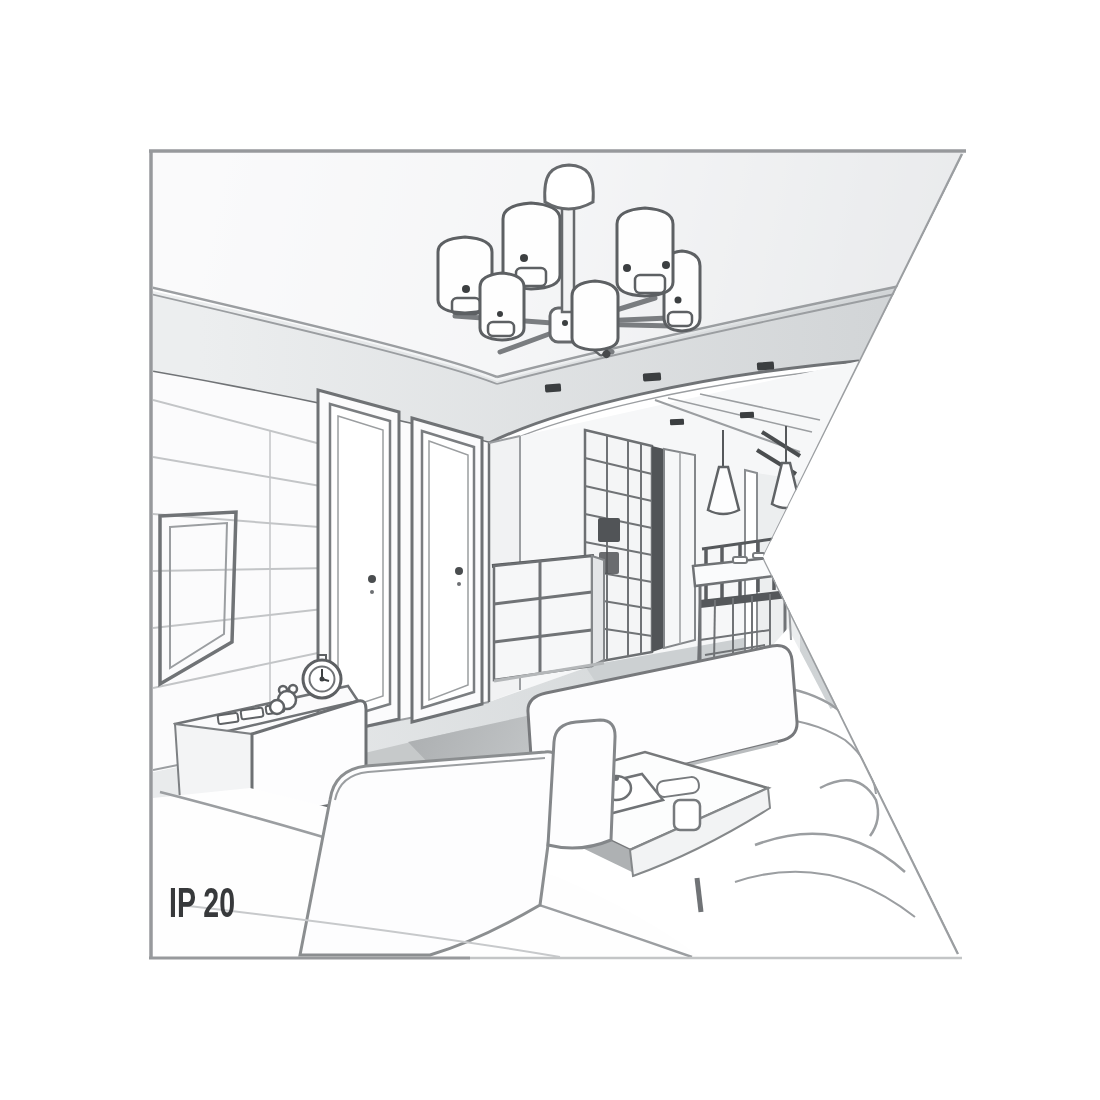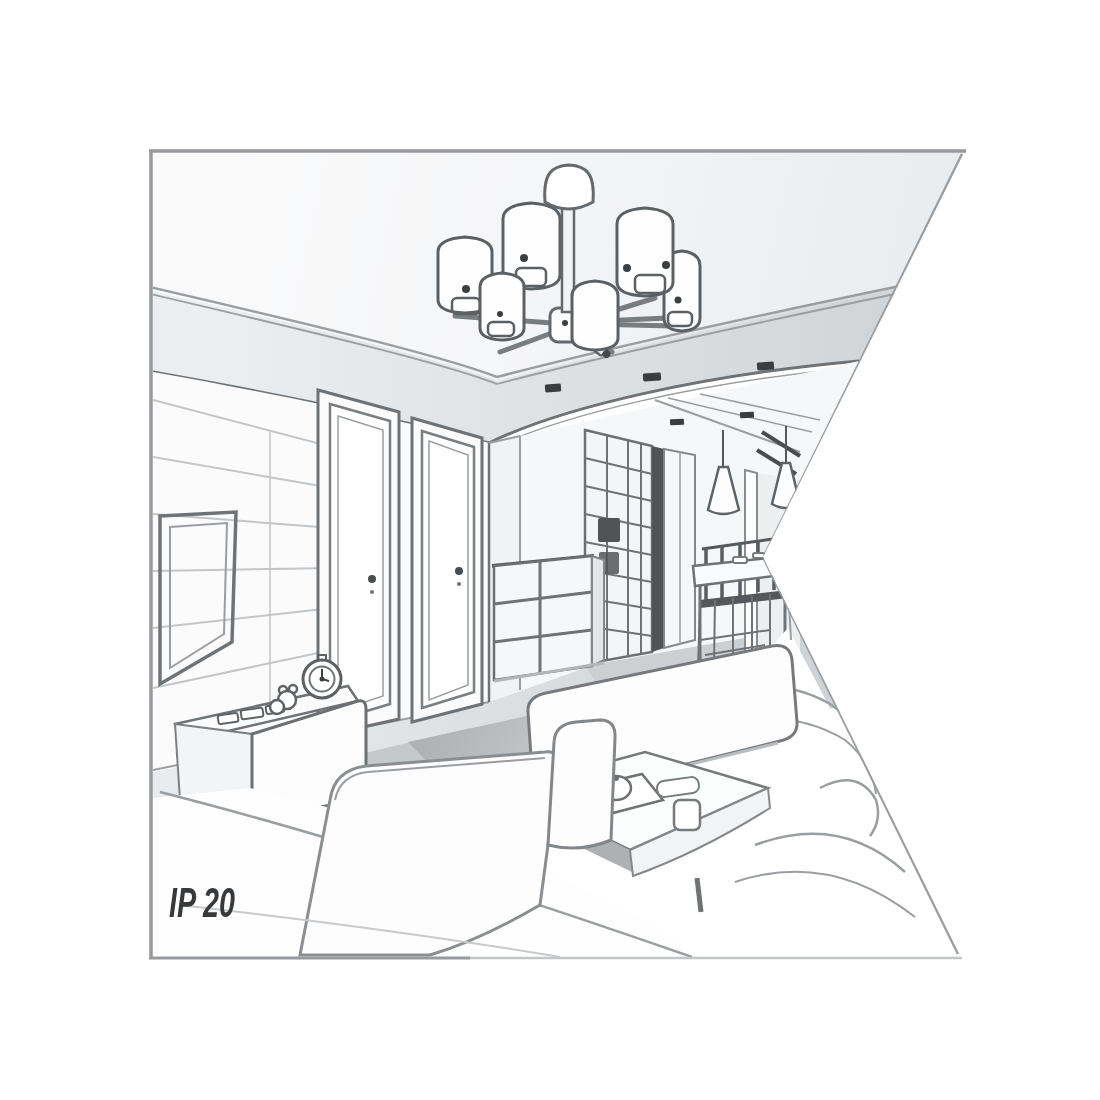--- a/index.html
+++ b/index.html
@@ -1,17 +1,17 @@
 <!DOCTYPE html>
 <html style="--c-background: #ffffff; --c-frame: #97999c; --c-line_dark: #55585b; --c-line: #707376; --c-line_soft: #9b9ea1; --c-panel_line: #c3c5c7; --c-ceiling_shade: #d3d6d8; --c-soffit: #dfe2e3; --c-wall: #fbfbfc; --c-floor: #dfe1e2; --c-floor_dark: #ced1d3; --c-shadow: #b6b9bb; --c-downlight: #3b3e40; --c-dark_panel: #515457; --c-text: #37393b; --c-white: #ffffff;"><head>
 <meta charset="utf-8">
 <style>
   html,body{margin:0;padding:0;background:#fff;}
   .canvas{position:relative;width:996px;height:1100px;background:var(--c-background,#fff);overflow:hidden;
-          font-family:"Liberation Sans", sans-serif;font-style:italic;}
+          font-family:"Liberation Sans", sans-serif;}
   svg{display:block}
   
   .ln-dark{stroke:var(--c-line_dark,#55585b);fill:none}
   .ln{stroke:var(--c-line,#707376);fill:none}
   .ln-soft{stroke:var(--c-line_soft,#9b9ea1);fill:none}
   .ln-panel{stroke:var(--c-panel_line,#c3c5c7);fill:none}
   .downlight{fill:var(--c-downlight,#3b3e40)}
   .darkpanel{fill:var(--c-dark_panel,#515457)}
   .frame-line{stroke:var(--c-frame,#97999c);fill:none}
   .ip-label{fill:var(--c-text,#37393b);font-family:"Liberation Sans",sans-serif;font-weight:bold;font-size:43px;}

